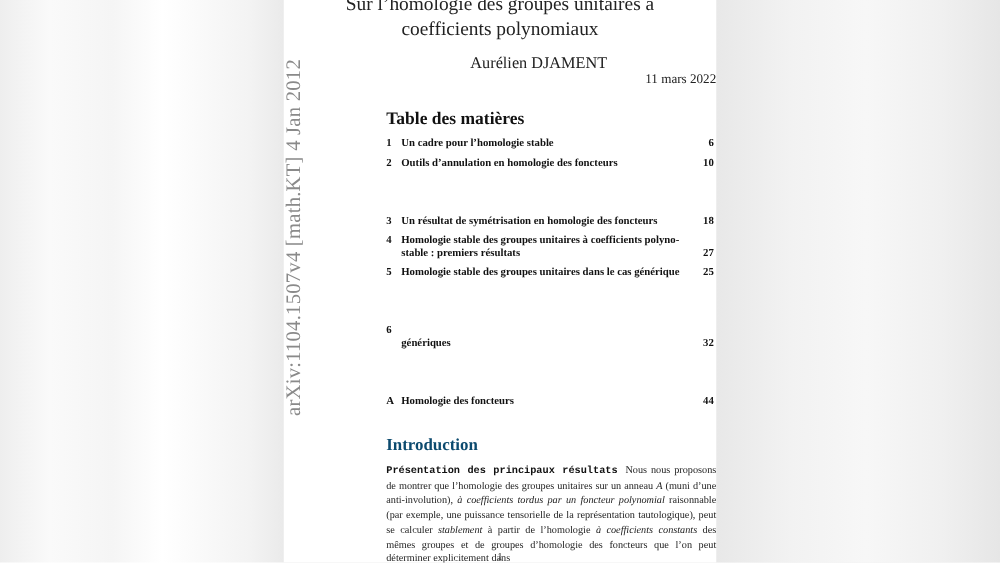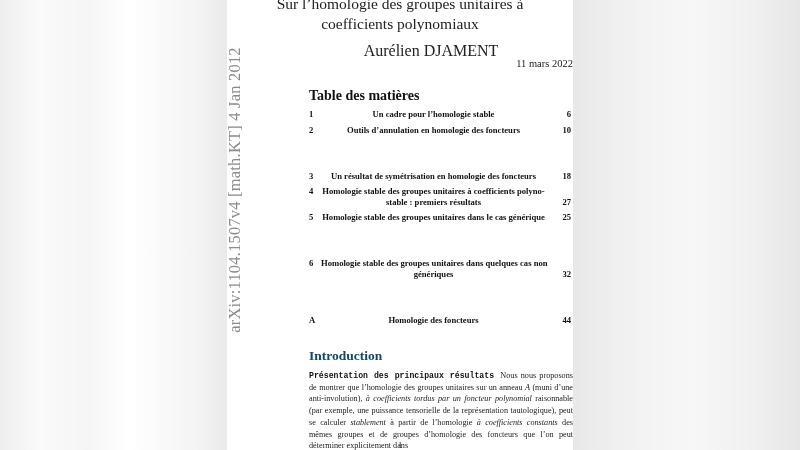--- a/index.html
+++ b/index.html
@@ -22,37 +22,37 @@
     transform: translate(-50%, -50%) rotate(-90deg);
     white-space:nowrap;
     font-size:16.5px; color:#8a8a8a; letter-spacing:0.2px;
   }
   .title {
     position:absolute; left:0; width:346px; top:-6px;
     text-align:center; font-size:15.5px; line-height:20px; color:#222;
   }
   .author {
     position:absolute; left:0; width:408px; top:42px;
-    text-align:center; font-size:16px; color:#222;
+    text-align:center; font-size:13px; color:#222;
   }
   .date {
     position:absolute; left:0; width:346px; top:58px;
     text-align:right; font-size:10.5px; color:#222;
   }
   .toc-heading {
     position:absolute; left:82px; top:88px;
     font-size:14px; font-weight:bold; color:#111;
   }
   .toc { position:absolute; left:82px; top:0; width:264px; }
   .sec {
     position:absolute; left:0; width:262px;
     font-size:8.6px; font-weight:bold; line-height:10.5px; color:#111;
   }
   .sec .num { position:absolute; left:0; top:0; }
-  .sec .lbl { position:absolute; left:12px; top:0; width:225px;text-align:center; }
+  .sec .lbl { position:absolute; left:12px; top:0; width:225px; }
   .sec .pg { position:absolute; right:0; }
   .sub {
     position:absolute; left:12px; width:250px;
     font-size:8.1px; line-height:10px; color:#333;
     white-space:nowrap; overflow:hidden;
   }
   .intro-heading {
     position:absolute; left:82px; top:348px;
     font-size:13.5px; font-weight:bold; color:#0c4a6e;
   }
@@ -144,21 +144,20 @@
     </div>
     <div class="sub" style="top:242.5px">
       
       
       
       
     </div>
 
     <div class="sec" style="top:258px; height:22px">
       <span class="num">6</span>
-      <span class="lbl" style="white-space:nowrap">Homologie stable des groupes unitaires dans quelques cas non</span>
       <span class="lbl" style="top:10.5px">génériques</span>
       <span class="pg" style="top:10.5px">32</span>
     </div>
     <div class="sub" style="top:279.5px">
       
       
       
       
     </div>
     <div class="sub" style="top:289.5px">

